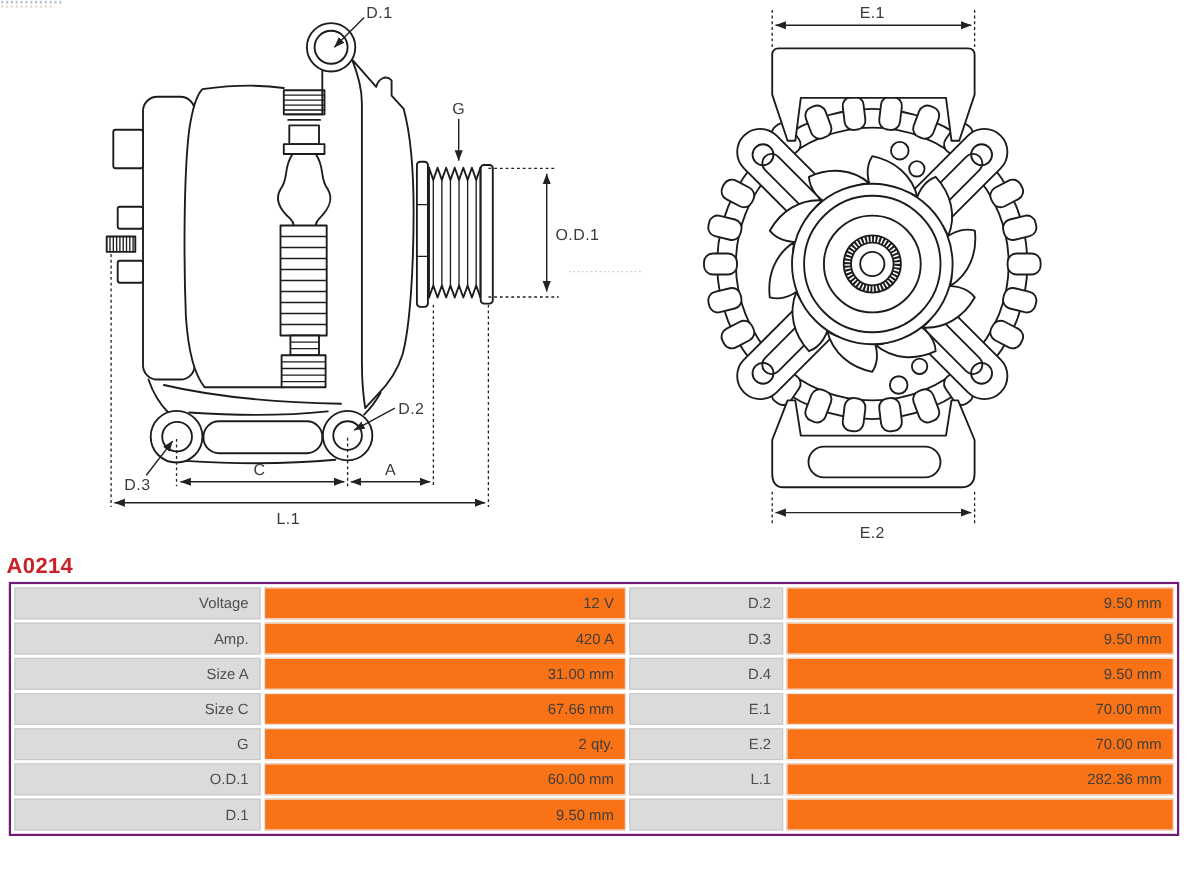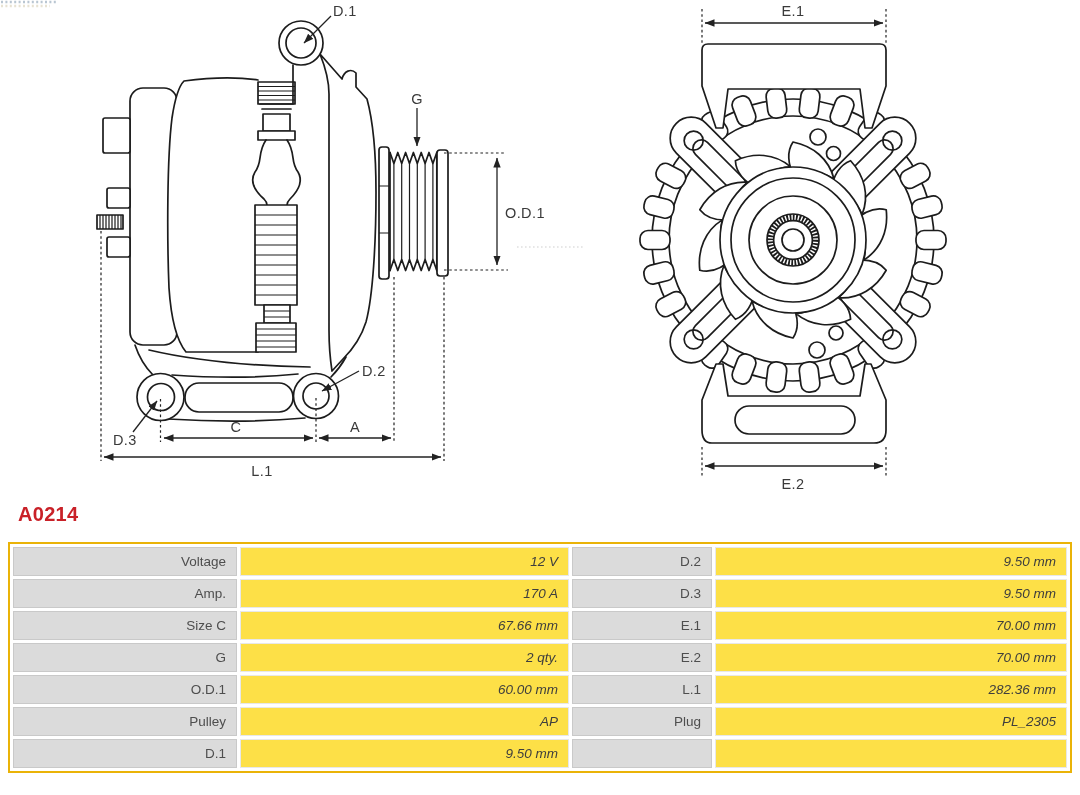--- a/index.html
+++ b/index.html
@@ -13,36 +13,36 @@
   .dim  { fill:none; stroke:#222222; stroke-width:1.3; }
   .dot  { fill:none; stroke:#222222; stroke-width:1.2; stroke-dasharray:2.6 2.6; }
   .knurl{ fill:none; stroke:#1c1c1c; stroke-width:6.5; stroke-dasharray:1.8 1.4; }
   .dlabel { font:14.5px "Liberation Sans", sans-serif; fill:#3a3a3a; letter-spacing:.4px; }
   .wm1 { stroke:#b9c6d2; stroke-width:2.5; stroke-dasharray:2 2.4; }
   .wm2 { stroke:#e7e2d2; stroke-width:2.5; stroke-dasharray:2 2.4; }
   .wm3 { stroke:#cfcfcf; stroke-width:1.2; stroke-dasharray:1.6 2.4; }
 
   
   .title {
-    height:25px; padding-left:18px; margin-top:1px;
+    height:25px; padding-left:6px; margin-top:1px;
     font-size:20px; font-weight:600; line-height:24px; letter-spacing:.3px;
   }
 
   
   table.spec {
     table-layout:fixed; border-collapse:separate; border-spacing:3px;
-    width:1064px; margin:15px 8px 0 8px;
-    border:2px solid #eab308; background:#fff;
+    width:1064px; margin:1px 8px 0 8px;
+    border:2px solid #701a75; background:#fff;
   }
   table.spec td {
     height:27px; padding:0 10px 0 4px; font-size:13.5px;
     text-align:right; vertical-align:middle; overflow:hidden; white-space:nowrap;
   }
   td.lbl { background:#dbdbdb; border:1px solid #c9c9c9; color:#4e4e4e; }
-  td.val { background:#fde047; border:1px solid #e8e8e8; color:#3e3e3e;font-style:italic; }
+  td.val { background:#f97316; border:1px solid #e8e8e8; color:#3e3e3e; }
 </style>
 </head>
 <body>
 
 
 
 <svg width="1080" height="497" viewBox="0 0 1080 497">
   <defs>
     <marker id="ah" markerUnits="userSpaceOnUse" markerWidth="11" markerHeight="9" refX="9.5" refY="4" orient="auto">
       <path d="M0,0.3 L9.8,4 L0,7.7 Z" fill="#222"></path>
@@ -257,22 +257,28 @@
   </colgroup>
   <tbody>
     <tr>
       <td class="lbl">Voltage</td>
       <td class="val">12 V</td>
       <td class="lbl">D.2</td>
       <td class="val">9.50 mm</td>
     </tr>
     <tr>
       <td class="lbl">Amp.</td>
-      <td class="val">170 A</td>
+      <td class="val">420 A</td>
       <td class="lbl">D.3</td>
+      <td class="val">9.50 mm</td>
+    </tr>
+    <tr>
+      <td class="lbl">Size A</td>
+      <td class="val">31.00 mm</td>
+      <td class="lbl">D.4</td>
       <td class="val">9.50 mm</td>
     </tr>
     <tr>
       <td class="lbl">Size C</td>
       <td class="val">67.66 mm</td>
       <td class="lbl">E.1</td>
       <td class="val">70.00 mm</td>
     </tr>
     <tr>
       <td class="lbl">G</td>
@@ -280,26 +286,20 @@
       <td class="lbl">E.2</td>
       <td class="val">70.00 mm</td>
     </tr>
     <tr>
       <td class="lbl">O.D.1</td>
       <td class="val">60.00 mm</td>
       <td class="lbl">L.1</td>
       <td class="val">282.36 mm</td>
     </tr>
     <tr>
-      <td class="lbl">Pulley</td>
-      <td class="val">AP</td>
-      <td class="lbl">Plug</td>
-      <td class="val">PL_2305</td>
-    </tr>
-    <tr>
       <td class="lbl">D.1</td>
       <td class="val">9.50 mm</td>
       <td class="lbl"></td>
       <td class="val"></td>
     </tr>
   </tbody>
 </table>
 
 
 

